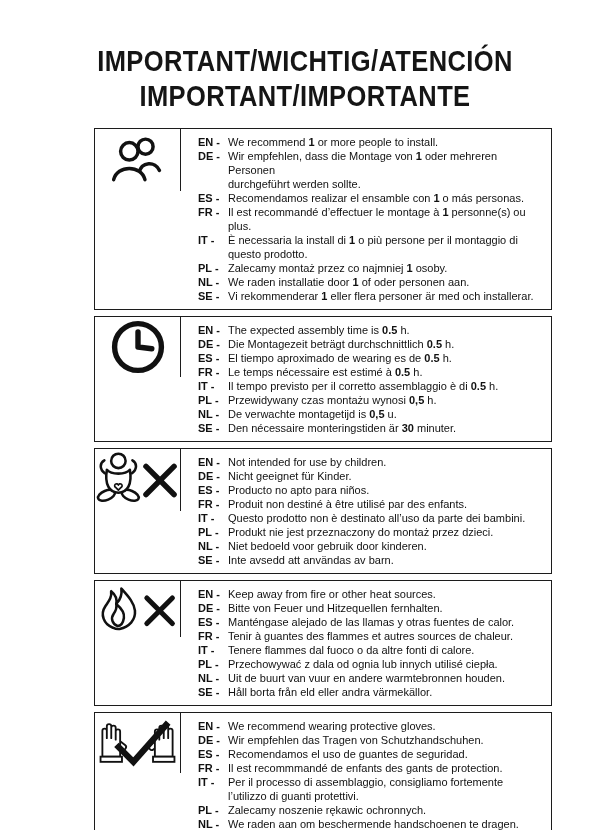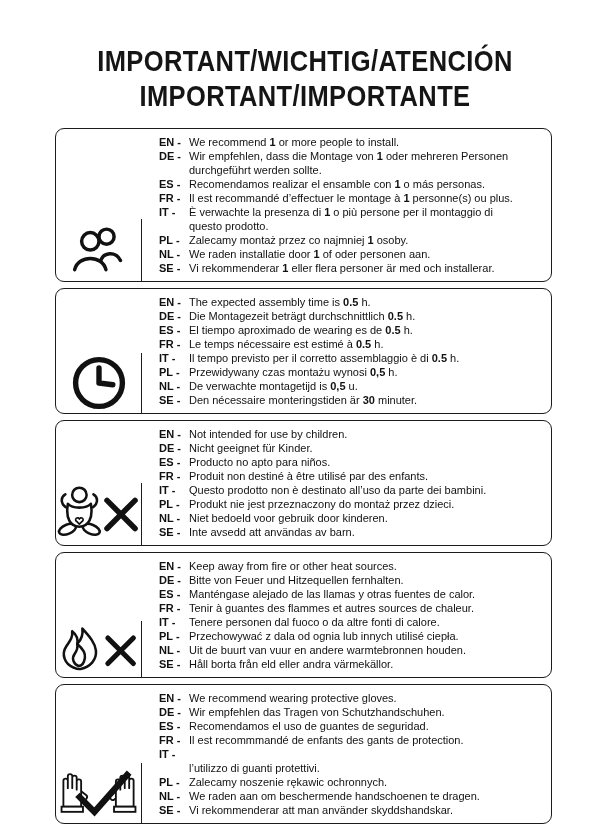--- a/index.html
+++ b/index.html
@@ -22,26 +22,27 @@
     color: #151515;
     transform: scale(0.98, 1.14);
     transform-origin: 50% 0;
   }
   .sections {
     width: 497px;
     margin: 24px 0 0 55px;
   }
   .box {
     display: flex;
-    align-items: flex-end;
+    align-items: flex-start;
     border: 1.6px solid #1c1c1c;
-    border-radius: 9px;
+    border-radius: 0;
     margin-bottom: 6px;
     background: #fff;
     box-sizing: border-box;
+    margin-left: 39px;
   }
   .icon-cell {
     width: 85px;
     flex: none;
     border-right: 1.6px solid #1c1c1c;
     display: flex;
     align-items: center;
     justify-content: center;
     overflow: hidden;
   }
@@ -89,21 +90,21 @@
           <div class="row">
             <span class="lang">ES -</span>
             <span class="txt"><span>Recomendamos realizar el ensamble con </span><span class="bold">1</span><span> o más personas.</span></span>
           </div>
           <div class="row">
             <span class="lang">FR -</span>
             <span class="txt"><span>Il est recommandé d’effectuer le montage à </span><span class="bold">1</span><span> personne(s) ou plus.</span></span>
           </div>
           <div class="row">
             <span class="lang">IT -</span>
-            <span class="txt"><span>È verwachte la presenza di </span><span class="bold">1</span><span> o più persone per il montaggio di</span><br><span>questo prodotto.</span></span>
+            <span class="txt"><span>È necessaria la install di </span><span class="bold">1</span><span> o più persone per il montaggio di</span><br><span>questo prodotto.</span></span>
           </div>
           <div class="row">
             <span class="lang">PL -</span>
             <span class="txt"><span>Zalecamy montaż przez co najmniej </span><span class="bold">1</span><span> osoby.</span></span>
           </div>
           <div class="row">
             <span class="lang">NL -</span>
             <span class="txt"><span>We raden installatie door </span><span class="bold">1</span><span> of oder personen aan.</span></span>
           </div>
           <div class="row">
@@ -225,21 +226,21 @@
           <div class="row">
             <span class="lang">ES -</span>
             <span class="txt"><span>Manténgase alejado de las llamas y otras fuentes de calor.</span></span>
           </div>
           <div class="row">
             <span class="lang">FR -</span>
             <span class="txt"><span>Tenir à guantes des flammes et autres sources de chaleur.</span></span>
           </div>
           <div class="row">
             <span class="lang">IT -</span>
-            <span class="txt"><span>Tenere personen dal fuoco o da altre fonti di calore.</span></span>
+            <span class="txt"><span>Tenere flammes dal fuoco o da altre fonti di calore.</span></span>
           </div>
           <div class="row">
             <span class="lang">PL -</span>
             <span class="txt"><span>Przechowywać z dala od ognia lub innych utilisé ciepła.</span></span>
           </div>
           <div class="row">
             <span class="lang">NL -</span>
             <span class="txt"><span>Uit de buurt van vuur en andere warmtebronnen houden.</span></span>
           </div>
           <div class="row">
@@ -273,21 +274,21 @@
           <div class="row">
             <span class="lang">ES -</span>
             <span class="txt"><span>Recomendamos el uso de guantes de seguridad.</span></span>
           </div>
           <div class="row">
             <span class="lang">FR -</span>
             <span class="txt"><span>Il est recommmandé de enfants des gants de protection.</span></span>
           </div>
           <div class="row">
             <span class="lang">IT -</span>
-            <span class="txt"><br><span>l’utilizzo di guanti protettivi.</span></span>
+            <span class="txt"><span>Per il processo di assemblaggio, consigliamo fortemente</span><br><span>l’utilizzo di guanti protettivi.</span></span>
           </div>
           <div class="row">
             <span class="lang">PL -</span>
             <span class="txt"><span>Zalecamy noszenie rękawic ochronnych.</span></span>
           </div>
           <div class="row">
             <span class="lang">NL -</span>
             <span class="txt"><span>We raden aan om beschermende handschoenen te dragen.</span></span>
           </div>
           <div class="row">

